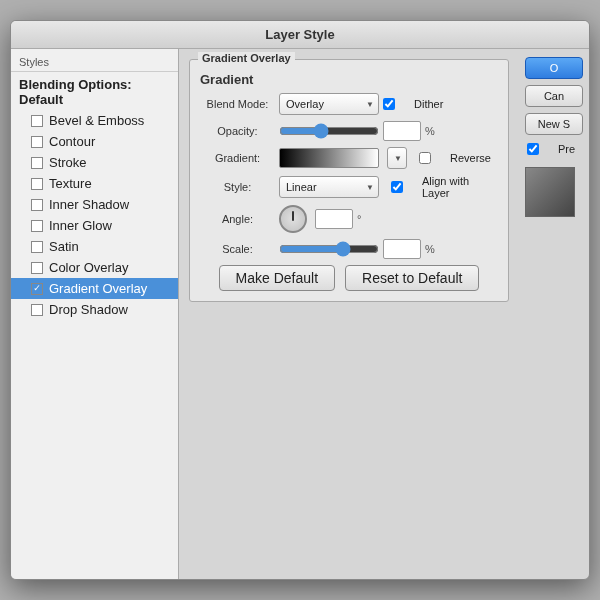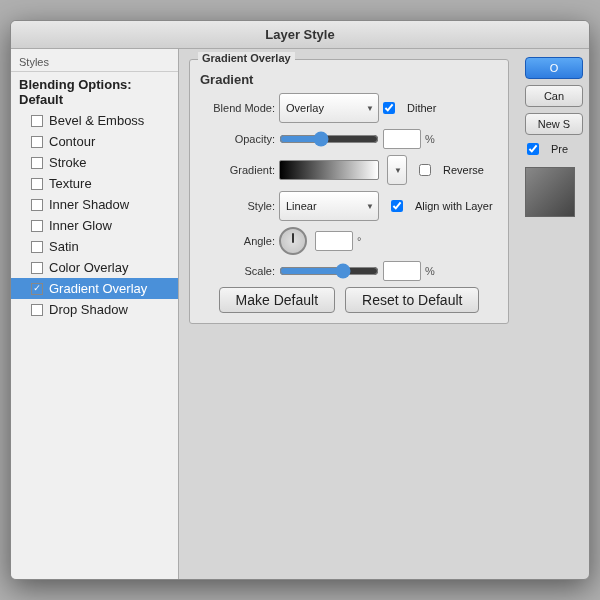--- a/index.html
+++ b/index.html
@@ -122,57 +122,57 @@
       margin-top: 4px;
     }
     .form-row {
       display: flex;
       align-items: center;
       margin-bottom: 6px;
       gap: 4px;
     }
     .form-label {
       width: 75px;
-      text-align: right;
+      text-align: center;
       font-size: 11px;
       color: #333;
       flex-shrink: 0;
     }
     .select-field {
       background: linear-gradient(to bottom, #fff, #e8e8e8);
       border: 1px solid #999;
       border-radius: 3px;
       padding: 1px 18px 1px 6px;
       font-size: 11px;
       appearance: none;
       -webkit-appearance: none;
       position: relative;
       cursor: pointer;
       min-width: 100px;
       color: #222;
-      height: 30px;
+      height: 22px;
     }
     .select-wrapper {
       position: relative;
       display: inline-block;
     }
     .select-wrapper::after {
       content: '▼';
       font-size: 8px;
       position: absolute;
       right: 5px;
       top: 50%;
       transform: translateY(-50%);
       pointer-events: none;
       color: #555;
     }
     .checkbox-label {
       display: flex;
       align-items: center;
-      gap: 12px;
+      gap: 19px;
       font-size: 11px;
       color: #222;
     }
     input[type="range"] {
       width: 100px;
       height: 16px;
       cursor: pointer;
       accent-color: #4a90d9;
     }
     .number-field {

